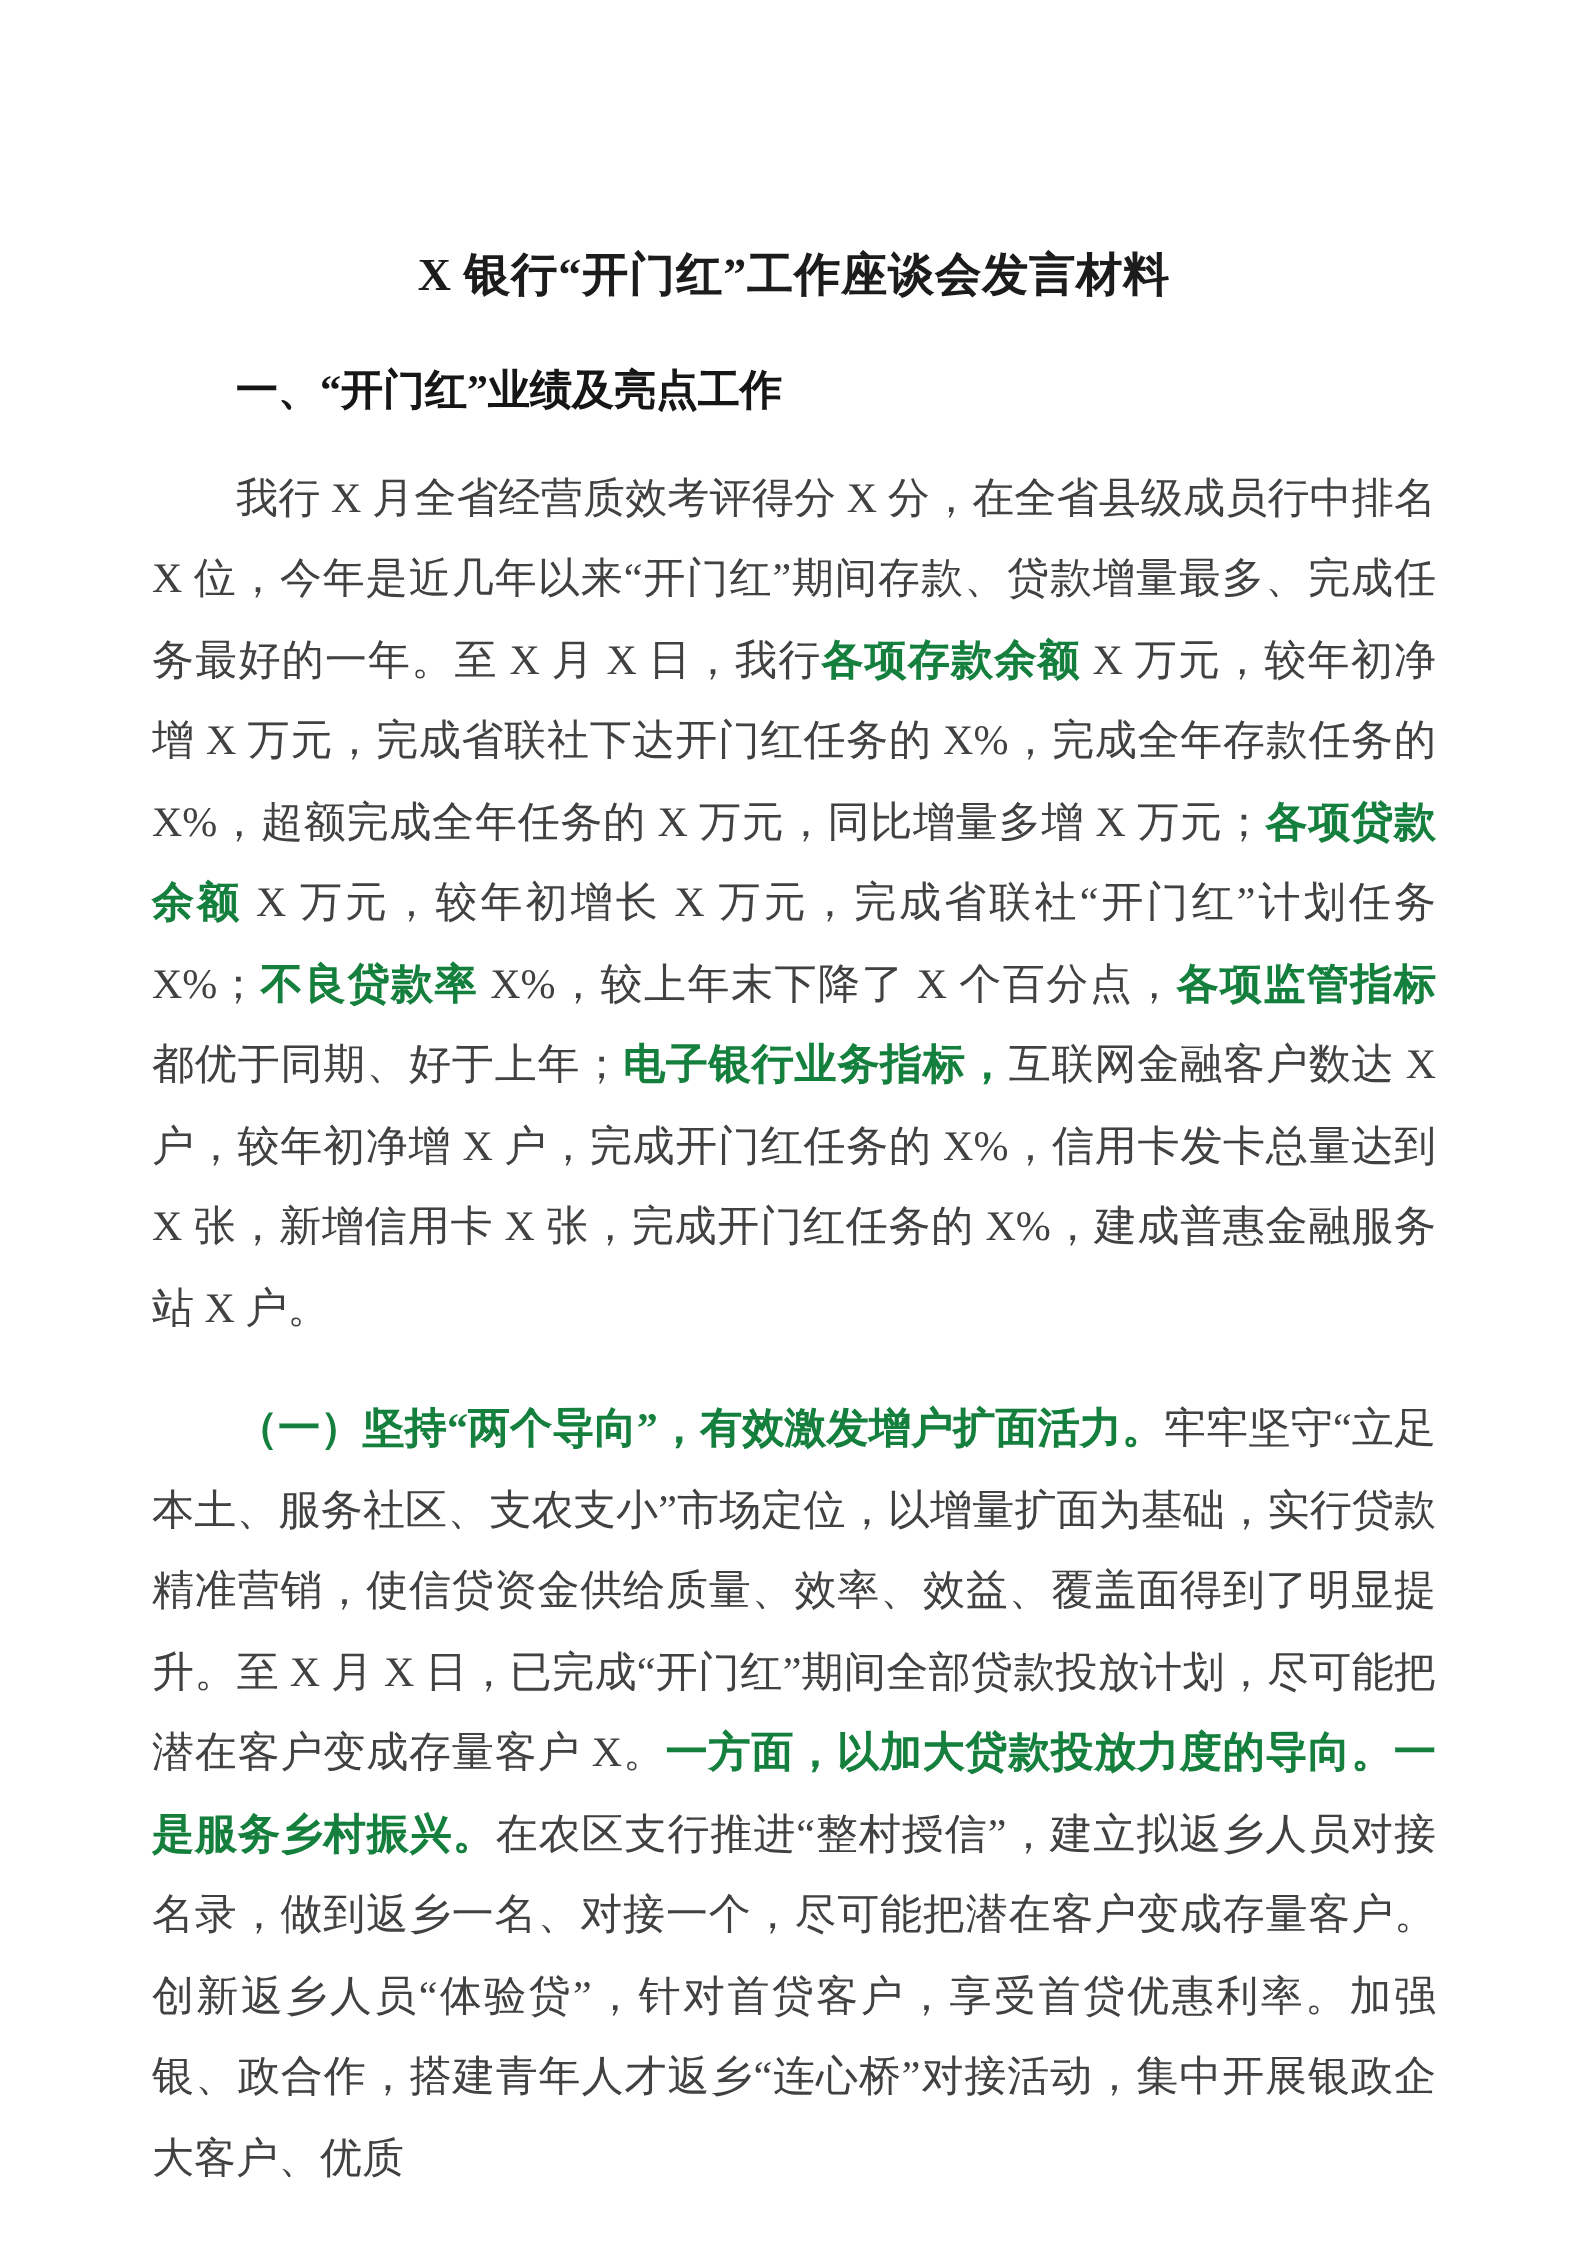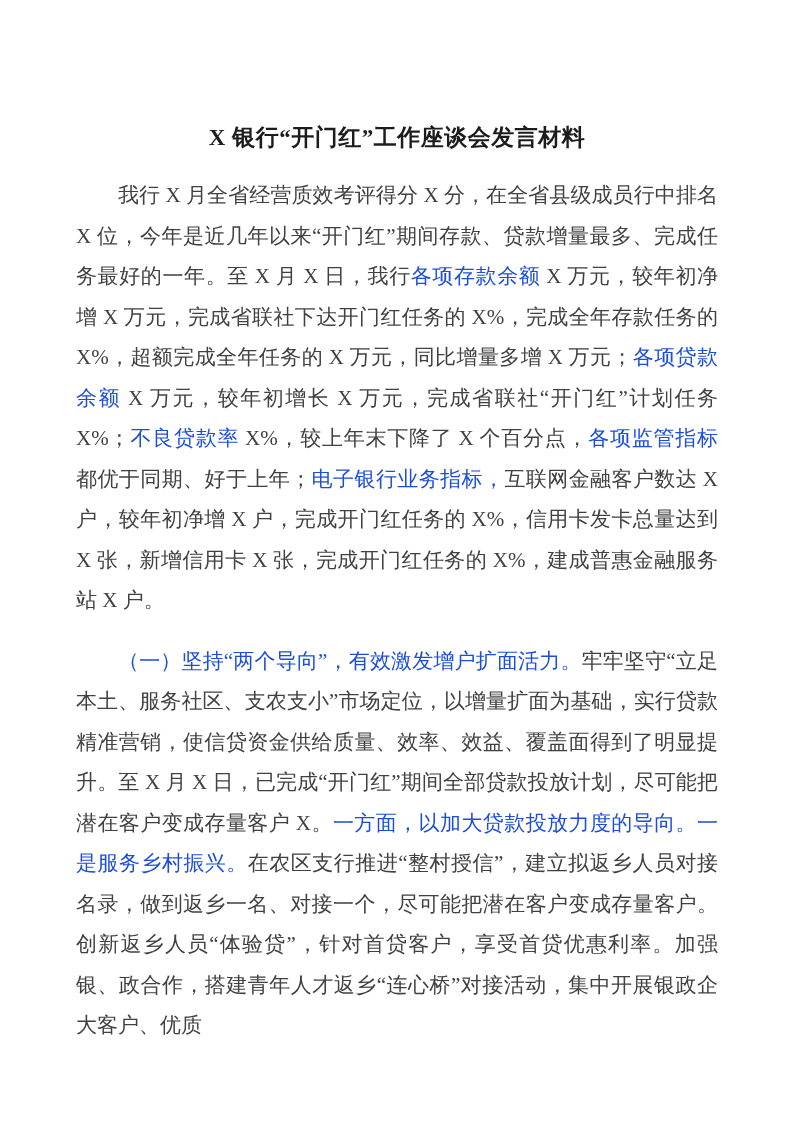--- a/index.html
+++ b/index.html
@@ -37,30 +37,31 @@
   .para.heading {
     font-weight: 700;
     color: #161616;
     margin-top: 5px;
     margin-bottom: 13px;
   }
   .para.spaced-before {
     margin-top: 20px;
   }
   .b {
-    font-weight: 400;
-    color: #1d4ed8;
+    font-weight: 700;
+    color: #15803d;
   }
 </style>
 </head>
 <body>
 
 <div class="page">
 
   <div class="doc-title">X 银行“开门红”工作座谈会发言材料</div>
 
 
+  <p class="para heading"><span>一、“开门红”业绩及亮点工作</span></p>
 
   <p class="para"><span>我行 X 月全省经营质效考评得分 X 分，在全省县级成员行中排名 X 位，今年是近几年以来“开门红”期间存款、贷款增量最多、完成任务最好的一年。至 X 月 X 日，我行</span><span class="b">各项存款余额</span><span> X 万元，较年初净增 X 万元，完成省联社下达开门红任务的 X%，完成全年存款任务的 X%，超额完成全年任务的 X 万元，同比增量多增 X 万元；</span><span class="b">各项贷款余额</span><span> X 万元，较年初增长 X 万元，完成省联社“开门红”计划任务 X%；</span><span class="b">不良贷款率</span><span> X%，较上年末下降了 X 个百分点，</span><span class="b">各项监管指标</span><span>都优于同期、好于上年；</span><span class="b">电子银行业务指标，</span><span>互联网金融客户数达 X 户，较年初净增 X 户，完成开门红任务的 X%，信用卡发卡总量达到 X 张，新增信用卡 X 张，完成开门红任务的 X%，建成普惠金融服务站 X 户。</span></p>
 
   <p class="para spaced-before"><span class="b">（一）坚持“两个导向”，有效激发增户扩面活力。</span><span>牢牢坚守“立足本土、服务社区、支农支小”市场定位，以增量扩面为基础，实行贷款精准营销，使信贷资金供给质量、效率、效益、覆盖面得到了明显提升。至 X 月 X 日，已完成“开门红”期间全部贷款投放计划，尽可能把潜在客户变成存量客户 X。</span><span class="b">一方面，以加大贷款投放力度的导向。一是服务乡村振兴。</span><span>在农区支行推进“整村授信”，建立拟返乡人员对接名录，做到返乡一名、对接一个，尽可能把潜在客户变成存量客户。创新返乡人员“体验贷”，针对首贷客户，享受首贷优惠利率。加强银、政合作，搭建青年人才返乡“连心桥”对接活动，集中开展银政企大客户、优质</span></p>
 
 </div>
 
 </body></html>

